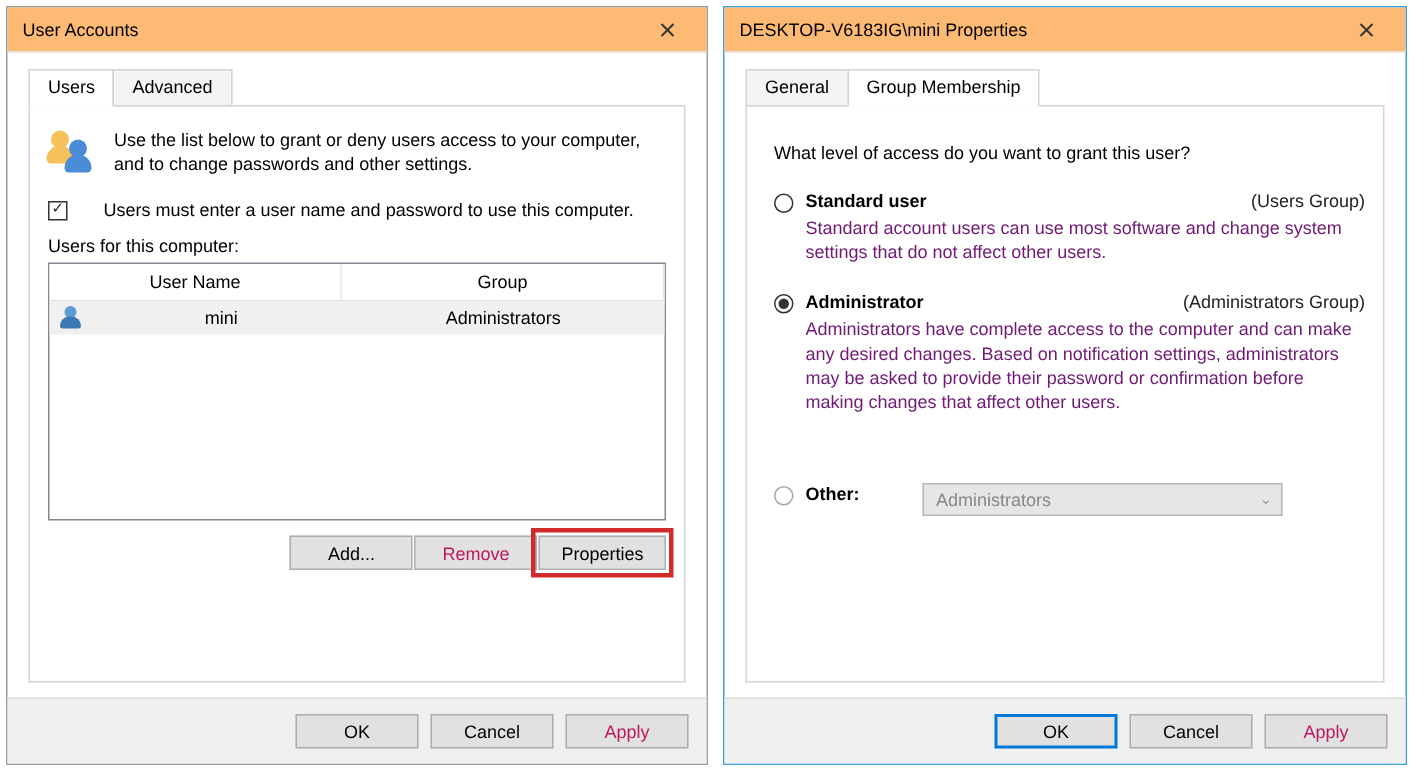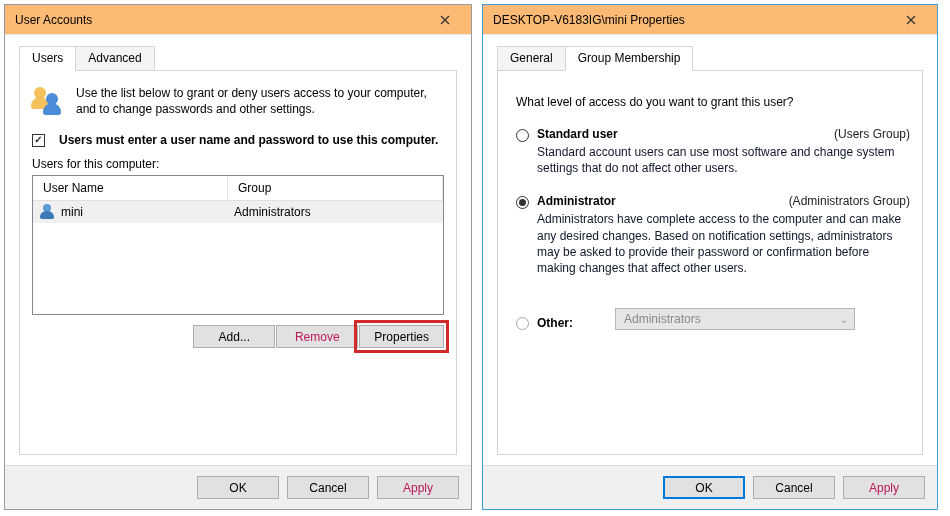--- a/index.html
+++ b/index.html
@@ -76,33 +76,34 @@
   .users-icon {
     width: 34px; height: 34px; flex: none;
     position: relative;
   }
   .users-icon .head { width:12px;height:12px;border-radius:50%;position:absolute; }
   .users-icon .body2 { width:18px;height:12px;border-radius:9px 9px 3px 3px;position:absolute; }
   .u1h{background:#f4c15a;left:2px;top:2px;}
   .u1b{background:#f4c15a;left:-1px;top:12px;}
   .u2h{background:#4a8cd6;left:14px;top:8px;}
   .u2b{background:#4a8cd6;left:11px;top:18px;}
-  .checkbox-row { display: flex; align-items: center; gap: 14px; margin: 2px 0 10px 0; font-weight: bold; }
+  .checkbox-row { display: flex; align-items: center; gap: 24px; margin: 2px 0 10px 0; }
   .chk {
     width: 13px; height: 13px; border:1px solid #333;
     display:flex;align-items:center;justify-content:center;
     font-size:10px; line-height:1;
   }
   .chk.checked::after { content:"✓"; color:#222; }
   .list-label { margin-bottom: 4px; }
   .list {
     border: 1px solid #828790;
     background:#fff;
-    height: 140px;
+    height: 172px;
     font-size: 12px;
+    text-align: center;
   }
   .list-head {
     display:flex; background:#fff;
     border-bottom: 1px solid #e0e0e0;
   }
   .list-head .col {
     padding: 5px 10px; border-right:1px solid #e6e6e6;
   }
   .col-name{ width: 195px; }
   .col-group{ flex:1; }
@@ -168,21 +169,21 @@
   }
   .radio.selected::after{
     content:"";position:absolute;width:7px;height:7px;background:#333;border-radius:50%;
     left:2px;top:2px;
   }
   .radio.disabled{ border-color:#a8a8a8; }
   .radio-main { flex:1; }
   .radio-head { display:flex; justify-content:space-between; }
   .radio-label { font-weight:bold; }
   .radio-group { color:#222; }
-  .radio-desc { margin-top:3px; color:#0f172a; line-height:1.35; }
+  .radio-desc { margin-top:3px; color:#701a75; line-height:1.35; }
   .combo {
     border:1px solid #b7b7b7; background:#e6e6e6;
     height:22px; width:240px;
     display:flex;align-items:center;justify-content:space-between;
     padding:0 6px 0 8px; color:#888;
   }
   .combo .chev { font-size:10px; color:#9a9a9a; }
   .q { margin: 10px 6px 12px 6px; }
 </style>
 </head>
@@ -274,21 +275,21 @@
         <div class="radio selected"></div>
         <div class="radio-main">
           <div class="radio-head">
             <span class="radio-label">Administrator</span>
             <span class="radio-group">(Administrators Group)</span>
           </div>
           <div class="radio-desc">Administrators have complete access to the computer and can make any desired changes. Based on notification settings, administrators may be asked to provide their password or confirmation before making changes that affect other users.</div>
         </div>
       </div>
 
-      <div class="radio-row" style="margin-top:28px;align-items:flex-end">
+      <div class="radio-row" style="margin-top:42px;align-items:flex-start">
         <div class="radio disabled"></div>
         <span class="radio-label" style="width:70px">Other:</span>
         <div class="combo">
           <span>Administrators</span>
           <span class="chev">⌄</span>
         </div>
       </div>
 
     </div>
   </div>

